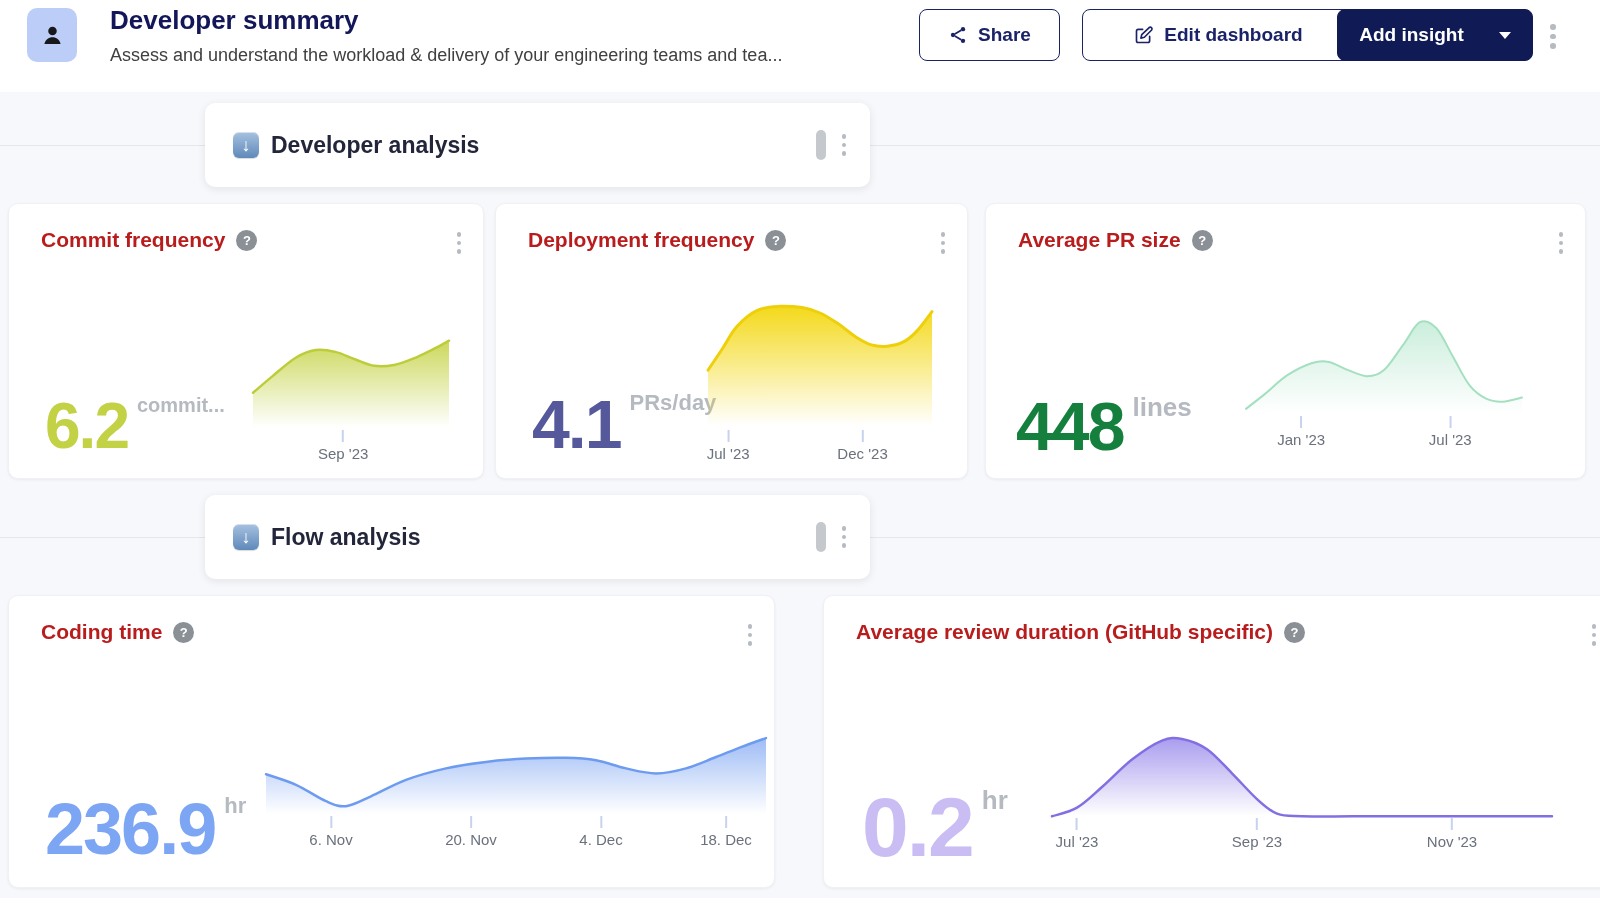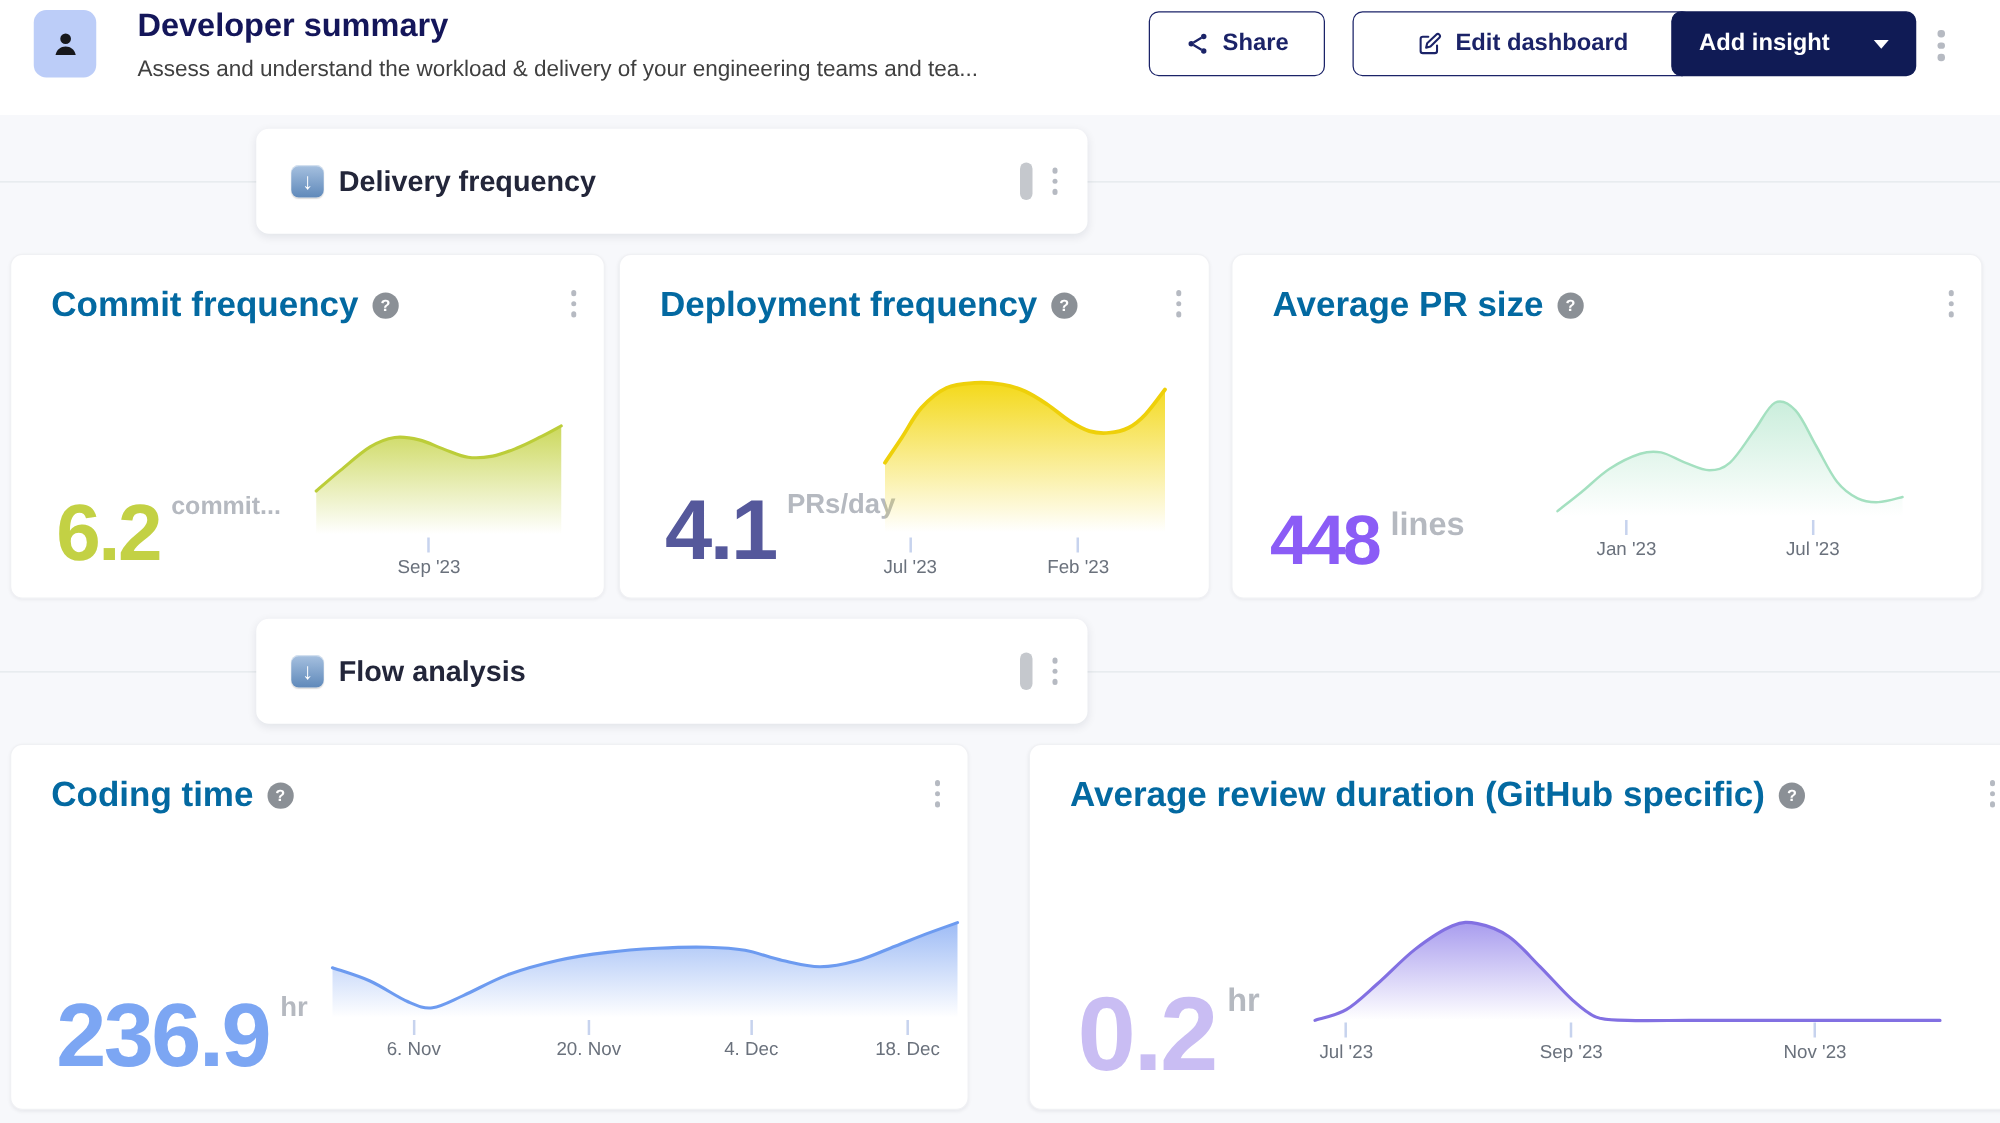--- a/index.html
+++ b/index.html
@@ -41,21 +41,21 @@
                  box-shadow:inset 0 1px 0 rgba(255,255,255,.5), 0 1px 1px rgba(0,0,0,.15);
                  color:#ffffff; font-size:18px; font-weight:700;
                  display:flex; align-items:center; justify-content:center; margin-right:12px; }
   .section-title { font-size:23px; font-weight:700; color:#23263a; }
   .section-right { margin-left:auto; display:flex; align-items:center; gap:12px; }
   .pill { width:10px; height:30px; border-radius:5px; background:#c5c8cd; cursor:grab; }
   
   .card { position:absolute; background:#ffffff; border:1px solid #f0f1f4; border-radius:10px;
           box-shadow:0 1px 3px rgba(16,24,40,.06); z-index:1; }
   .card-head { position:absolute; left:32px; top:24px; display:flex; align-items:center; gap:11px; }
-  .card-title { font-size:28px; font-weight:700; color:#0369a1; white-space:nowrap;text-align:right; }
+  .card-title { font-size:21px; font-weight:700; color:#b91c1c; white-space:nowrap;text-align:right; }
   .help { width:21px; height:21px; border-radius:50%; background:#8b9096; color:#ffffff;
           font-size:13px; font-weight:700; display:flex; align-items:center; justify-content:center;
           cursor:pointer; flex:0 0 auto; }
   .card-kebab { position:absolute; right:18px; top:24px; }
   .metric { position:absolute; display:flex; align-items:flex-start; gap:9px; }
   .metric .value { font-weight:700; letter-spacing:-2px; line-height:1; }
   .metric .unit { font-weight:700; color:#b5b9c0; letter-spacing:0; }
   .chart { position:absolute; }
   .chart svg { display:block; }
   .ticks { position:relative; height:32px; }
@@ -105,21 +105,21 @@
       <i></i>
       <i></i>
     </div>
 </header>
 
 <div class="divider" style="top:145px"></div>
 <div class="divider" style="top:537px"></div>
 
 <section class="section-card" style="top:103px">
   <span class="emoji-arrow">↓</span>
-  <h2 class="section-title">Delivery frequency</h2>
+  <h2 class="section-title">Developer analysis</h2>
   <div class="section-right">
     <span class="pill"></span>
     <div class="kebab">
         <i></i>
         <i></i>
         <i></i>
       </div>
   </div>
 </section>
 
@@ -195,38 +195,38 @@
         <path d="M0.0,73.2C2.2,69.8 8.6,60.5 13.4,53.2C18.3,45.9 23.1,35.9 29.1,29.3C35.1,22.6 42.2,16.6 49.3,13.3C56.4,10.0 64.2,9.8 71.7,9.3C79.1,8.9 87.4,9.5 94.1,10.6C100.8,11.7 106.0,13.3 112.0,16.0C118.0,18.6 123.9,22.6 129.9,26.6C135.9,30.6 142.2,36.4 147.8,39.9C153.4,43.4 158.3,46.3 163.5,47.9C168.7,49.4 174.0,49.7 179.2,49.2C184.4,48.8 190.0,47.7 194.9,45.2C199.7,42.8 203.5,39.7 208.3,34.6C213.2,29.5 221.4,18.0 224.0,14.6L224,135 L0,135 Z" fill="url(#grad1)" stroke="none"></path>
         <path d="M0.0,73.2C2.2,69.8 8.6,60.5 13.4,53.2C18.3,45.9 23.1,35.9 29.1,29.3C35.1,22.6 42.2,16.6 49.3,13.3C56.4,10.0 64.2,9.8 71.7,9.3C79.1,8.9 87.4,9.5 94.1,10.6C100.8,11.7 106.0,13.3 112.0,16.0C118.0,18.6 123.9,22.6 129.9,26.6C135.9,30.6 142.2,36.4 147.8,39.9C153.4,43.4 158.3,46.3 163.5,47.9C168.7,49.4 174.0,49.7 179.2,49.2C184.4,48.8 190.0,47.7 194.9,45.2C199.7,42.8 203.5,39.7 208.3,34.6C213.2,29.5 221.4,18.0 224.0,14.6" fill="none" stroke="#eed00a" stroke-width="3" stroke-linecap="round"></path>
       </svg>
     <div class="ticks">
         <div class="tick" style="left: 9%;">
           <span class="tick-mark"></span>
           <span class="tick-label">Jul '23</span>
         </div>
         <div class="tick" style="left: 69%;">
           <span class="tick-mark"></span>
-          <span class="tick-label">Feb '23</span>
+          <span class="tick-label">Dec '23</span>
         </div>
       </div>
   </div>
 </article>
 
 <article class="card" style="left:985px;top:203px;width:601px;height:276px">
   <div class="card-head">
     <h3 class="card-title">Average PR size</h3>
     <span class="help">?</span>
   </div>
   <div class="kebab card-kebab">
       <i></i>
       <i></i>
       <i></i>
     </div>
   <div class="metric" style="left:30px;bottom:18px">
-    <span class="value" style="font-size: 56px; color: #8b5cf6;">448</span>
+    <span class="value" style="font-size: 68px; color: #15803d;">448</span>
     <span class="unit" style="font-size:26px">lines</span>
   </div>
   <div class="chart" style="left:260px;top:110px;width:276px">
       <svg width="276" height="102" viewBox="0 0 276 102" overflow="visible">
         <defs>
           <linearGradient id="grad2" x1="0" y1="0" x2="0" y2="1">
             <stop offset="0" stop-color="#b9e8d0" stop-opacity="0.75"></stop>
             <stop offset="0.95" stop-color="#b9e8d0" stop-opacity="0"></stop>
           </linearGradient>
         </defs>

